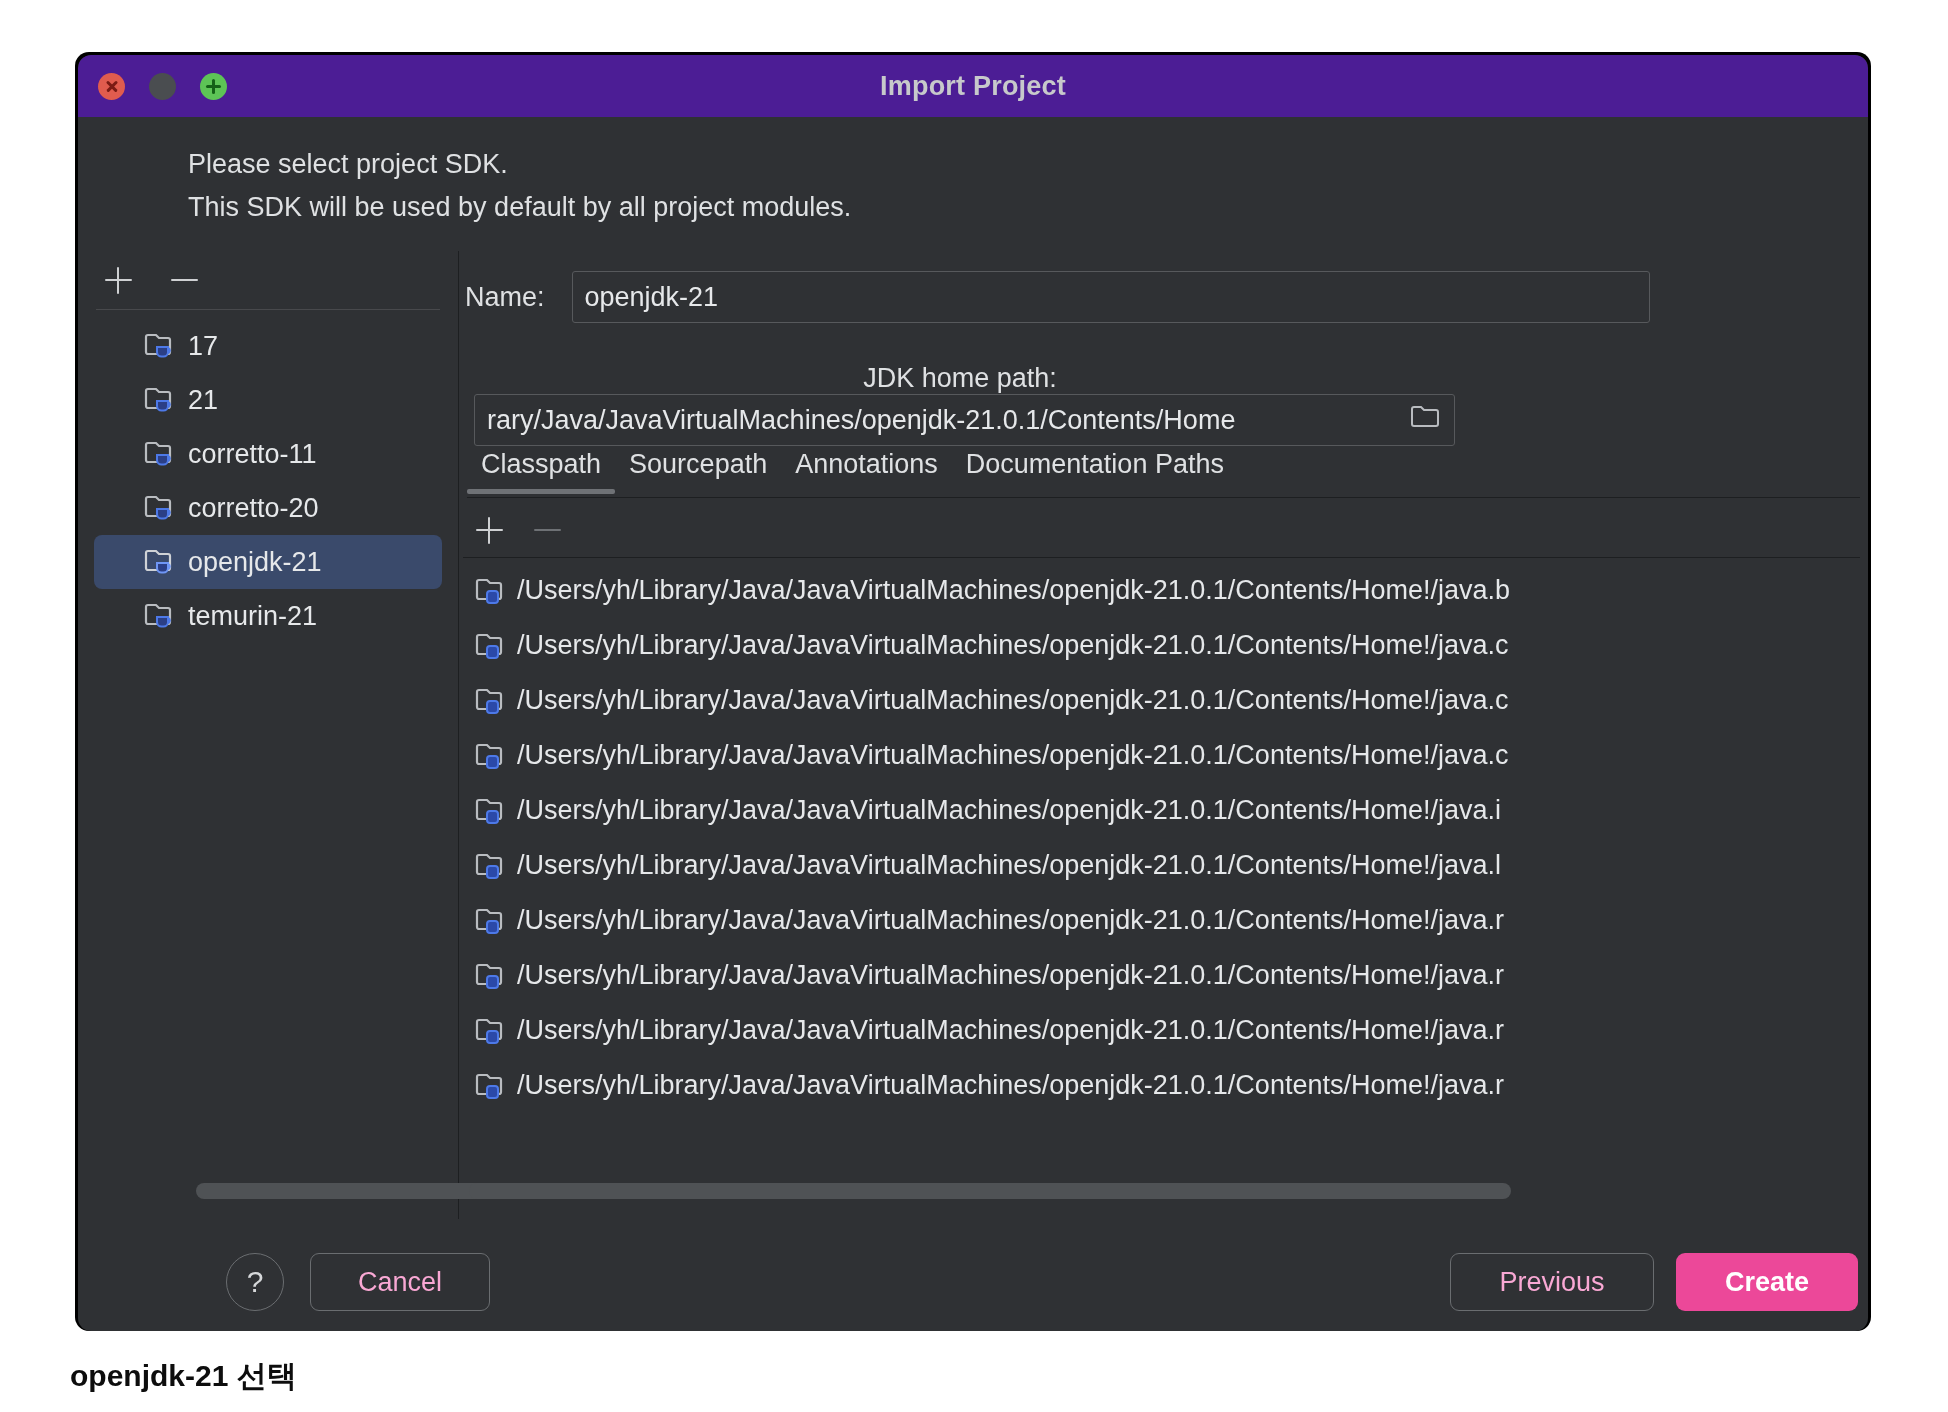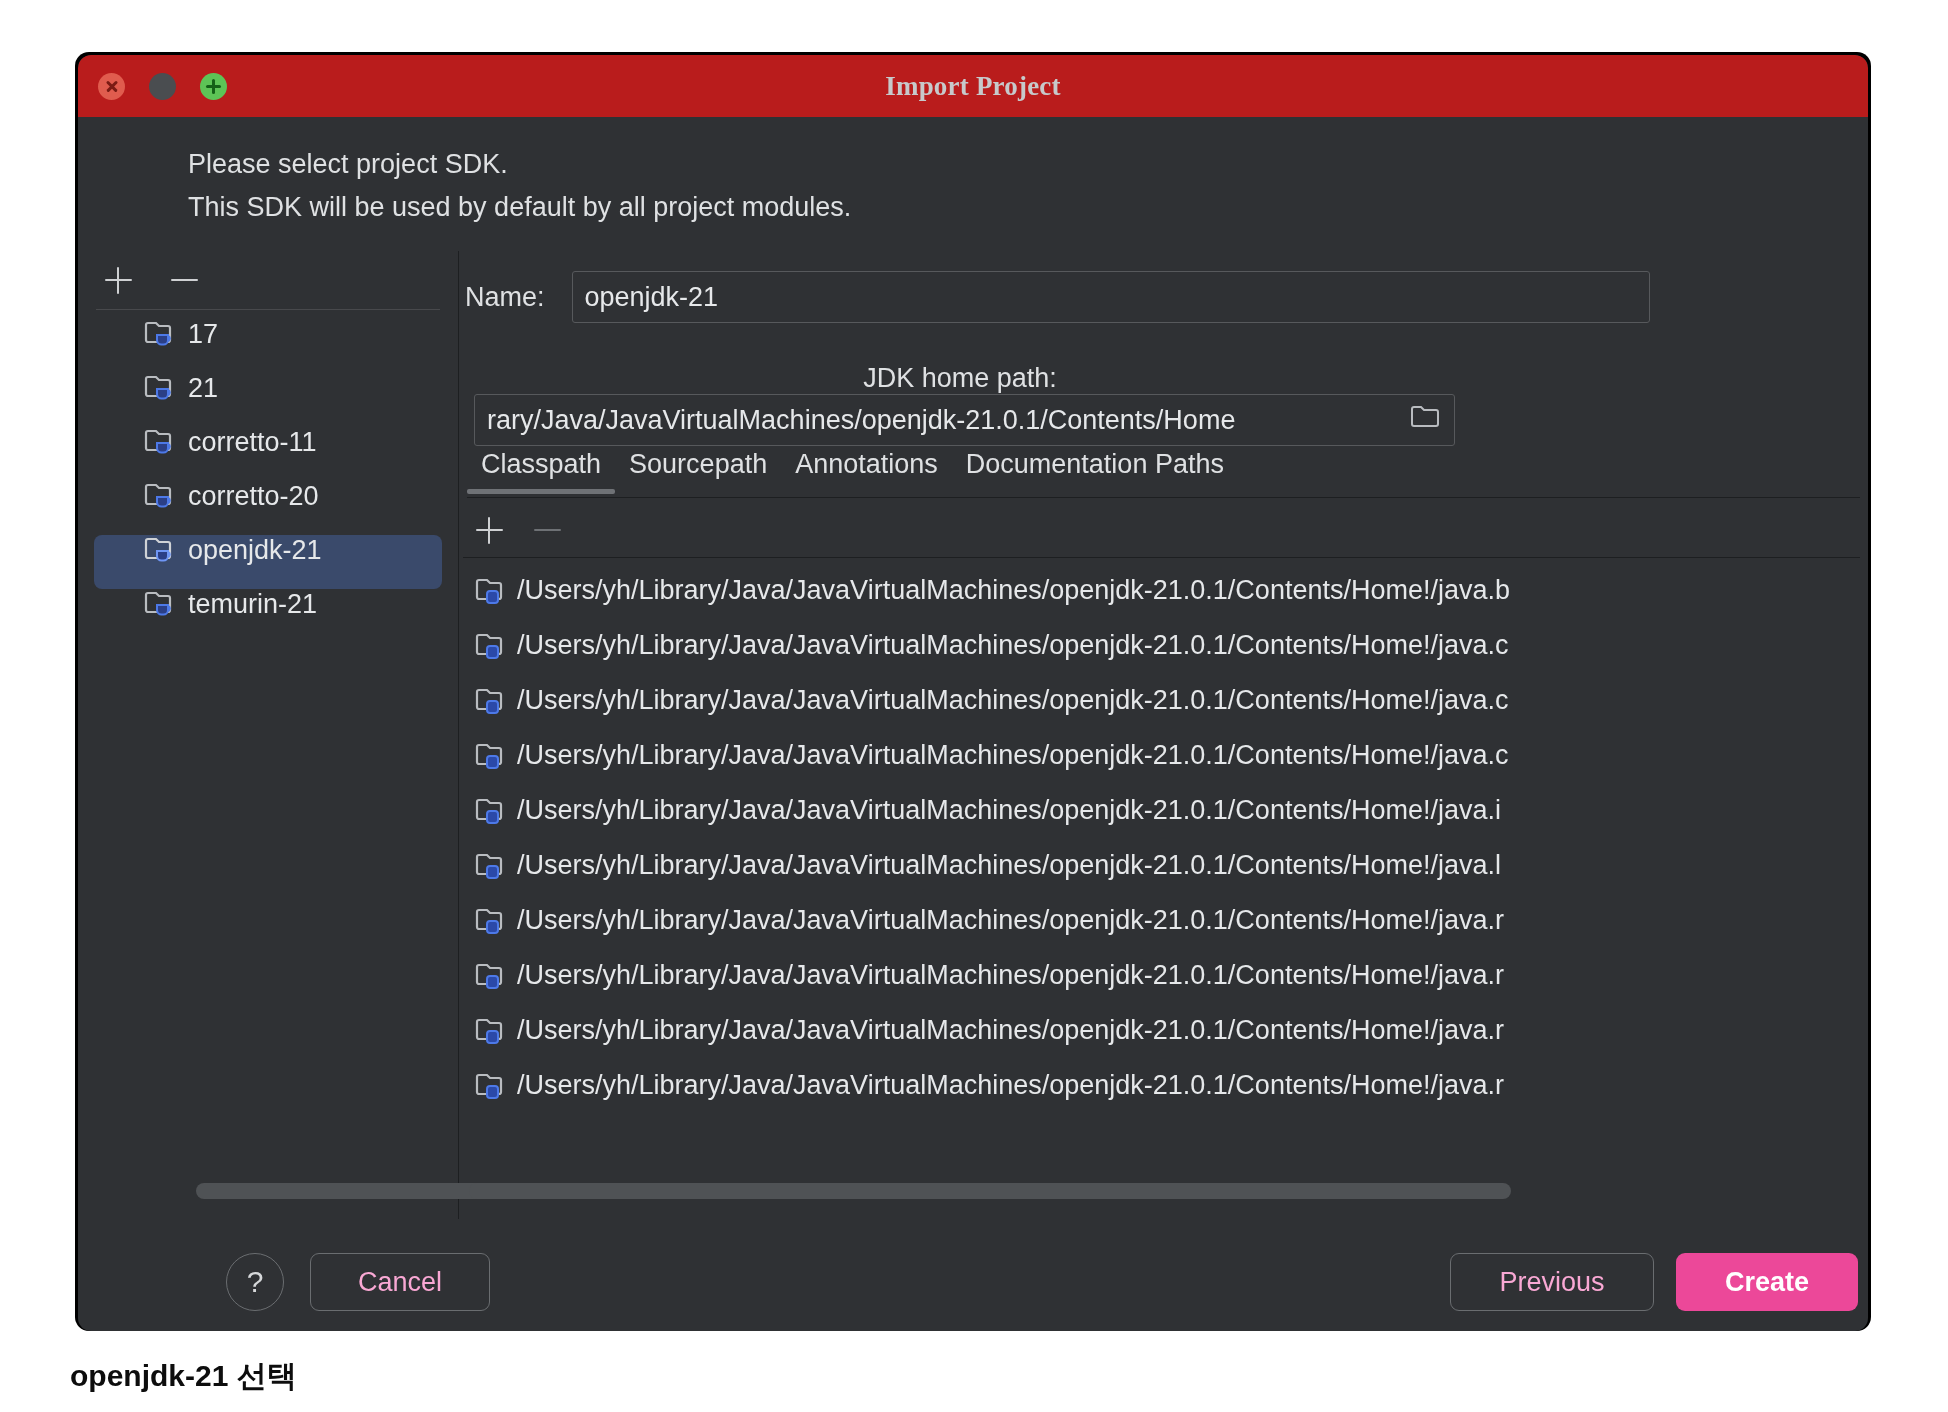--- a/index.html
+++ b/index.html
@@ -27,24 +27,23 @@
     width: 1790px; height: 1276px;
     background: #2f3134;
     border-radius: 13px;
     overflow: hidden;
   }
 
   
   .titlebar {
     position: relative;
     height: 62px;
-    background: #b91c1c;
+    background: #4c1d95;
     border-top-left-radius: 13px;
     border-top-right-radius: 13px;
-    font-family: Liberation Serif, serif;
   }
   .traffic { position: absolute; left: 20px; top: 18px; display: flex; gap: 24px; }
   .tl-dot {
     width: 27px; height: 27px; border-radius: 50%;
     display: flex; align-items: center; justify-content: center;
     position: relative;
   }
   .tl-close { background: #e05c4e; }
   .tl-min   { background: #4a4d50; }
   .tl-zoom  { background: #5dc456; }
@@ -96,21 +95,21 @@
   .minus-glyph { width: 27px; height: 2.2px; background: currentColor; border-radius: 1px; }
 
   .lp-rule {
     position: absolute; left: 18px; top: 58px; width: 344px; height: 1px;
     background: #48494c;
   }
 
   .sdk-list { position: absolute; left: 0; top: 68px; width: 380px; }
   .sdk-item {
     position: relative; height: 54px; margin: 0 16px;
-    display: flex; align-items: flex-start; border-radius: 8px;
+    display: flex; align-items: center; border-radius: 8px;
     padding-left: 50px;
   }
   .sdk-item.selected { background: #3a4a6b; }
   .sdk-icon { width: 34px; height: 30px; margin-right: 10px; flex: 0 0 auto; }
   .sdk-label { font-size: 27px; color: #e6e8ea; white-space: nowrap; }
 
   .lp-scroll-track {
     position: absolute; left: 118px; top: 932px; width: 322px; height: 16px;
   }
   .lp-thumb {

